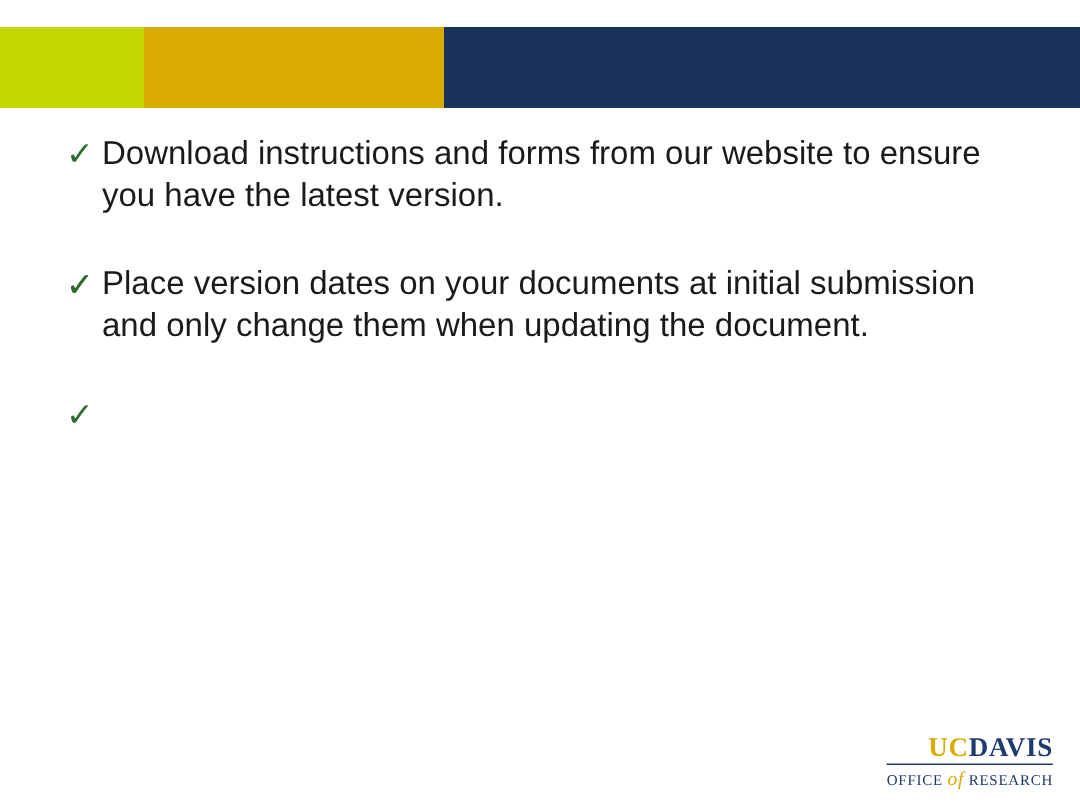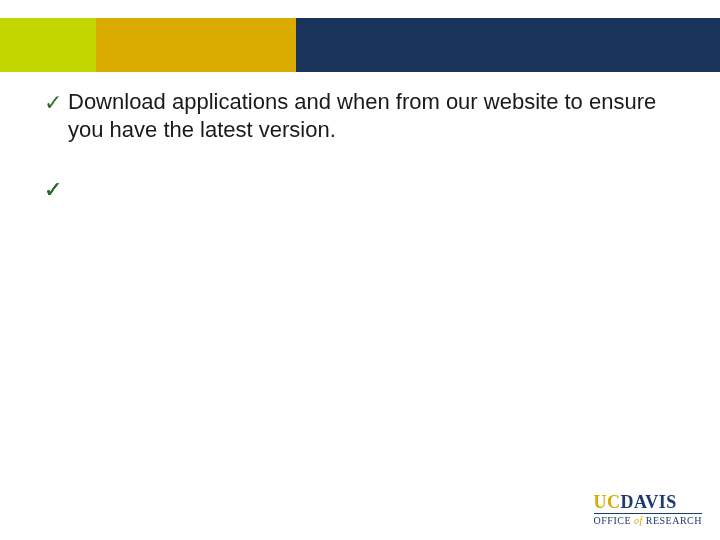--- a/index.html
+++ b/index.html
@@ -56,20 +56,21 @@
     left: 0;
     top: 1px;
     font-size: 22px;
     color: #2e6b2e;
     font-family: "Segoe UI Symbol", Arial, sans-serif;
   }
   .footer-logo {
     position: absolute;
     right: 18px;
     bottom: 14px;
+    text-align: right;
     line-height: 1;
   }
   .logo-line1 {
     font-family: Georgia, "Times New Roman", serif;
     font-weight: bold;
     font-size: 18px;
     letter-spacing: 0.5px;
   }
   .logo-uc { color: #d9aa00; }
   .logo-davis { color: #1f3a6e; }
@@ -78,47 +79,48 @@
     font-size: 10px;
     letter-spacing: 0.5px;
     color: #1f3a6e;
     border-top: 1px solid #1f3a6e;
     margin-top: 2px;
     padding-top: 2px;
   }
   .logo-line2 .of {
     color: #d9aa00;
     font-style: italic;
-    font-size: 10px;
+    font-size: 13px;
     text-transform: none;
   }
 </style>
 </head>
 <body>
 
 <div class="slide">
 
   <div class="top-band">
     <div class="band-seg seg1"></div>
     <div class="band-seg seg2"></div>
     <div class="band-seg seg3"></div>
     <div class="band-seg seg4"></div>
   </div>
 
   <div class="content">
     <ul class="check-list">
       <li>
         <span class="check">✓</span>
-        <span>Download applications and when from our website to ensure you have the latest version.</span>
+        <span>Download instructions and forms from our website to ensure you have the latest version.</span>
       </li>
       <li>
         <span class="check">✓</span>
       </li>
       <li>
         <span class="check">✓</span>
+        <span>Place version dates on your documents at initial submission and only change them when updating the document.</span>
       </li>
       <li>
         <span class="check">✓</span>
       </li>
     </ul>
   </div>
 
   <div class="footer-logo">
     <div class="logo-line1">
       <span class="logo-uc">UC</span><span class="logo-davis">DAVIS</span>

